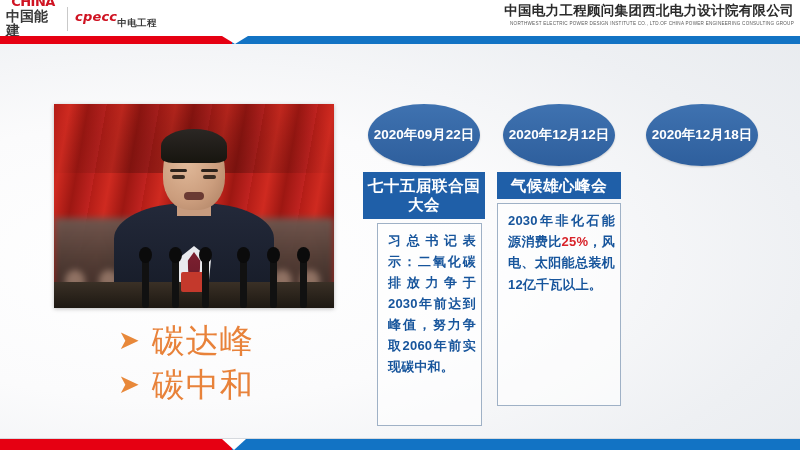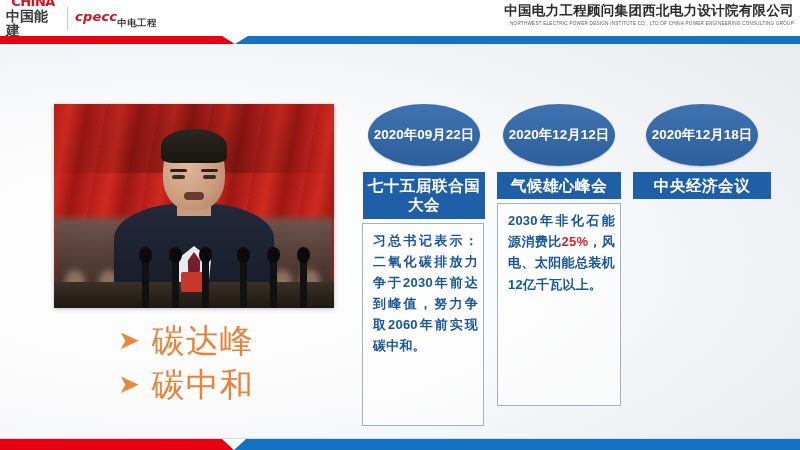--- a/index.html
+++ b/index.html
@@ -390,21 +390,21 @@
     line-height: 1.62;
     padding: 6px 5px 8px 10px;
     text-align: justify;
     text-align-last: left;
     letter-spacing: 0.2px;
   }
   .col-body .hl { color: #d8232a; }
 
   #col1 { left: 358px; width: 132px; }
   #col1 .col-head { width: 122px; margin-left: 5px; }
-  #col1 .col-body { width: 122px; margin-left: 4px; height: 203px; }
+  #col1 .col-body { width: 105px; margin-left: 19px; height: 203px; }
 
   #col2 { left: 492px; width: 134px; }
   #col2 .col-head { width: 124px; margin-left: 5px; }
   #col2 .col-body { width: 124px; margin-left: 5px; height: 203px; }
 
   #col3 { left: 628px; width: 148px; }
   #col3 .col-head { width: 138px; margin-left: 5px; }
   #col3 .col-body { width: 138px; margin-left: 5px; height: 203px; }
 
   
@@ -530,21 +530,20 @@
     <div class="col-body">
       <span>2030年非化石能源消费比</span><span class="hl">25%</span><span>，风电、太阳能总装机12亿千瓦以上。</span>
     </div>
   </div>
 
   <div class="col" id="col3">
     <div class="col-badge">
       <div>2020年12</div>
       <div>月18日</div>
     </div>
-    <div class="col-head">中央经济会议</div>
   </div>
 
   <div class="bot-line"></div>
   <div class="stripe-bot">
     <div class="sred"></div>
     <div class="sblue"></div>
     <div class="snotch"></div>
   </div>
 
 </div>

